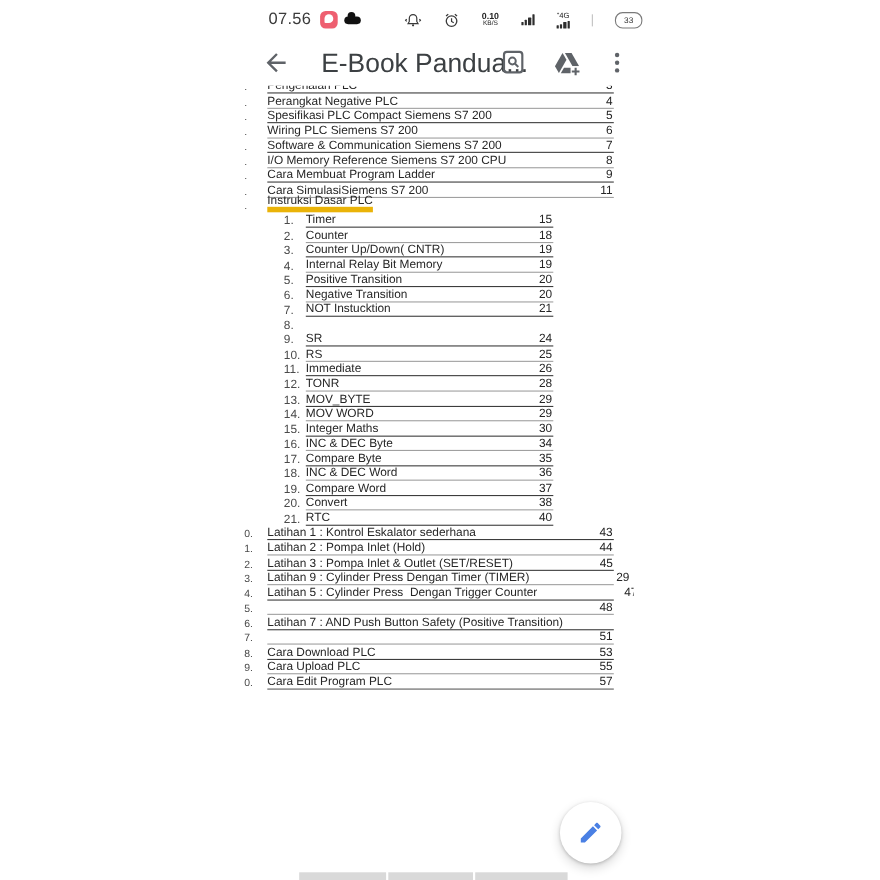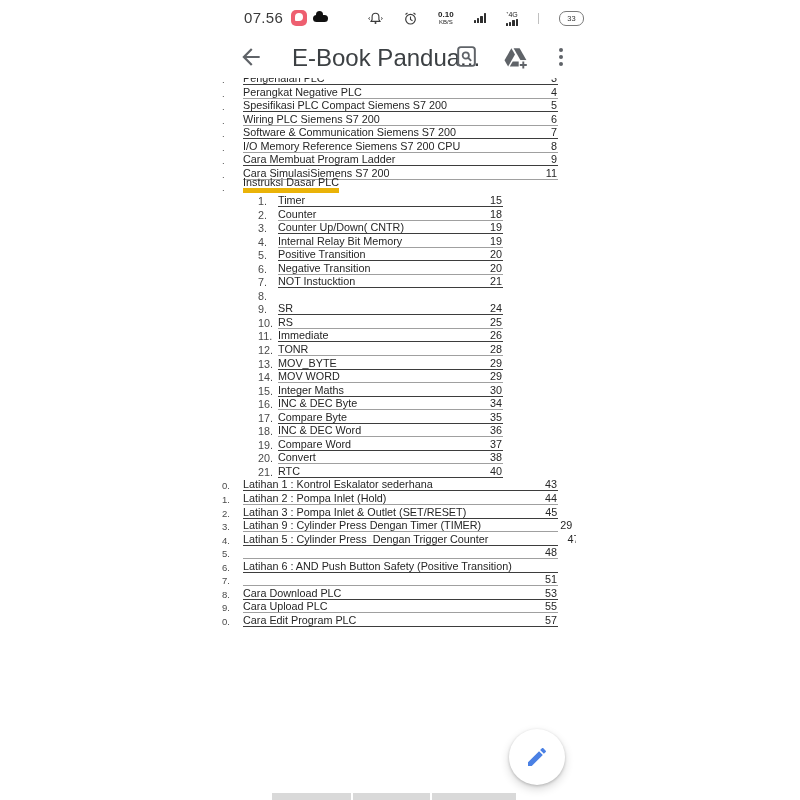--- a/index.html
+++ b/index.html
@@ -420,21 +420,21 @@
       <div class="row">
         <span class="marker">5.</span>
         <span class="entry">
           <span class="leader"></span>
           <span class="page">48</span>
         </span>
       </div>
       <div class="row">
         <span class="marker">6.</span>
         <span class="entry">
-          <span class="title">Latihan 6 : AND Push Button Safety (Positive Transition)</span>
+          <span class="title">Latihan 7 : AND Push Button Safety (Positive Transition)</span>
           <span class="leader"></span>
           <span class="page">49</span>
         </span>
       </div>
       <div class="row">
         <span class="marker">7.</span>
         <span class="entry">
           <span class="leader"></span>
           <span class="page">51</span>
         </span>

